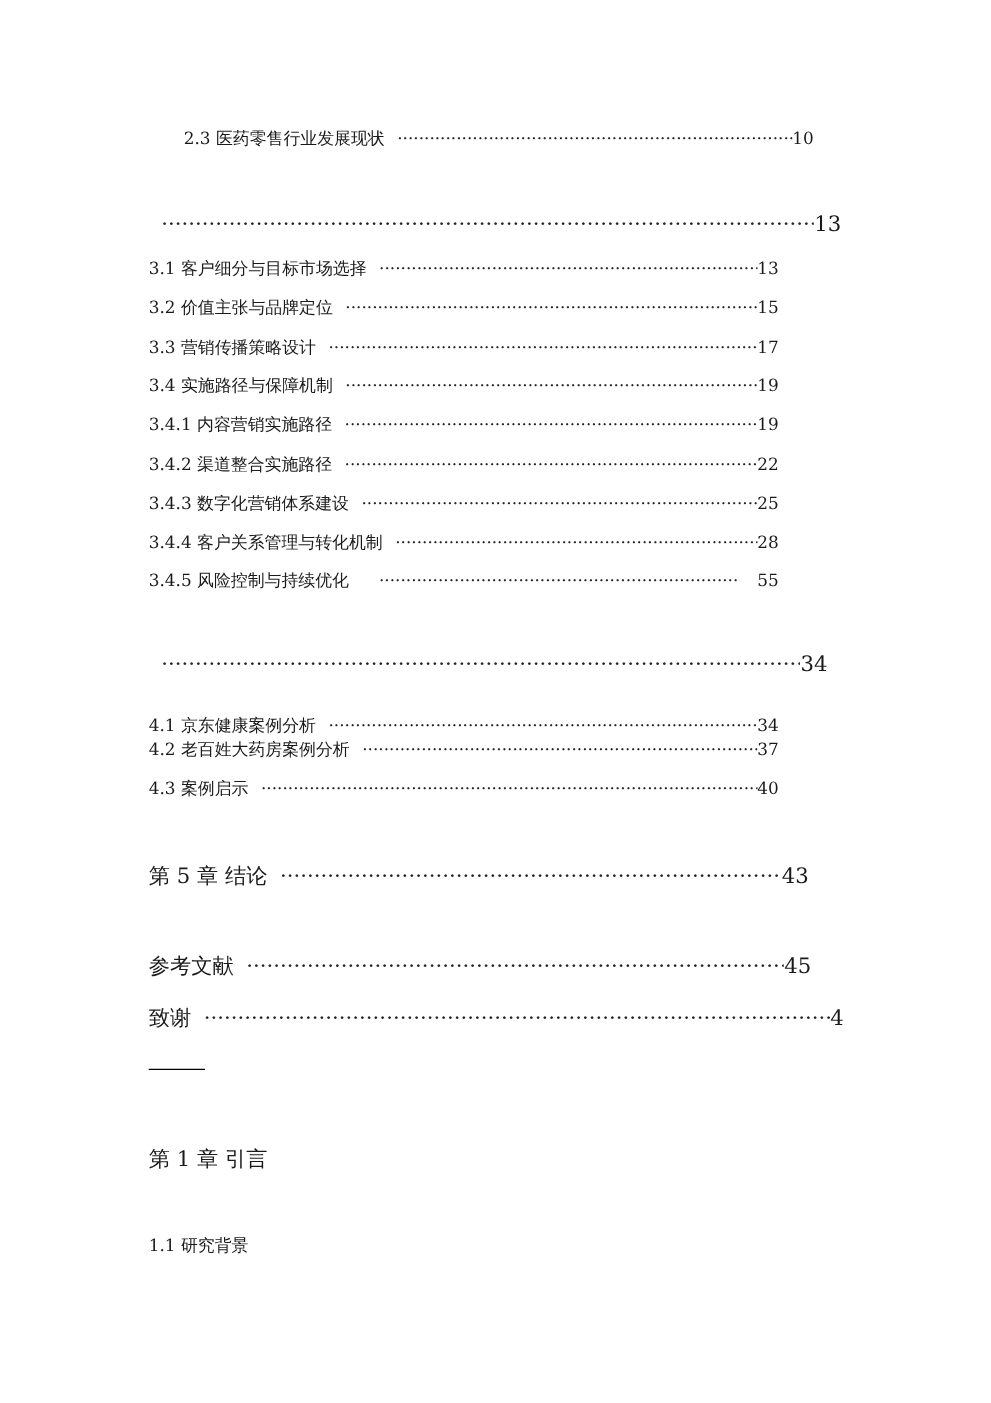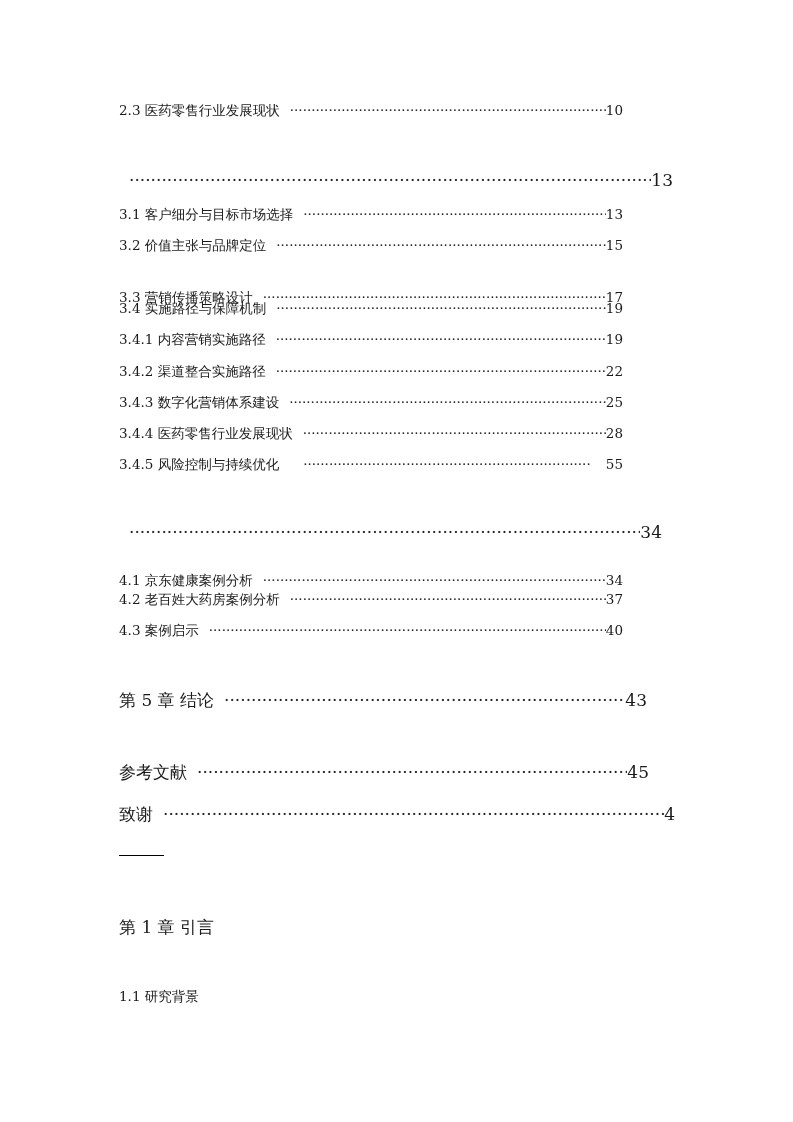--- a/index.html
+++ b/index.html
@@ -11,21 +11,21 @@
     .toc-line .dots::before { content: "························································································································································"; }
     .toc-line .page { flex: 0 0 auto; }
     .sec { font-size: 13.5px; }
     .chap { font-size: 17px; }
     .rule { position: absolute; left: 119px; top: 855px; width: 45px; height: 0; border-top: 1.3px solid #000; }
     .heading { position: absolute; left: 119px; white-space: nowrap; text-align: right; }
   </style>
 </head>
 <body>
 
-<div class="toc-line sec" style="top:102px; width:504px;">
+<div class="toc-line sec" style="top:102px; width:504px;margin-left:28px;">
   <span class="label">2.3 医药零售行业发展现状</span>
   <span class="dots"></span>
   <span class="page">10</span>
 </div>
 
 <div class="toc-line chap" style="top:170px; width:554px;">
   <span class="dots"></span>
   <span class="page">13</span>
 </div>
 
@@ -34,21 +34,21 @@
   <span class="dots"></span>
   <span class="page">13</span>
 </div>
 
 <div class="toc-line sec" style="top:237px; width:504px;">
   <span class="label">3.2 价值主张与品牌定位</span>
   <span class="dots"></span>
   <span class="page">15</span>
 </div>
 
-<div class="toc-line sec" style="top:269px; width:504px;margin-top:20px;">
+<div class="toc-line sec" style="top:269px; width:504px;">
   <span class="label">3.3 营销传播策略设计</span>
   <span class="dots"></span>
   <span class="page">17</span>
 </div>
 
 <div class="toc-line sec" style="top:300px; width:504px;">
   <span class="label">3.4 实施路径与保障机制</span>
   <span class="dots"></span>
   <span class="page">19</span>
 </div>
@@ -65,21 +65,21 @@
   <span class="page">22</span>
 </div>
 
 <div class="toc-line sec" style="top:394px; width:504px;">
   <span class="label">3.4.3 数字化营销体系建设</span>
   <span class="dots"></span>
   <span class="page">25</span>
 </div>
 
 <div class="toc-line sec" style="top:425px; width:504px;">
-  <span class="label">3.4.4 医药零售行业发展现状</span>
+  <span class="label">3.4.4 客户关系管理与转化机制</span>
   <span class="dots"></span>
   <span class="page">28</span>
 </div>
 
 <div class="toc-line sec" style="top:456px; width:504px;gap:14px;">
   <span class="label">3.4.5 风险控制与持续优化</span>
   <span class="dots"></span>
   <span class="page">55</span>
 </div>
 

